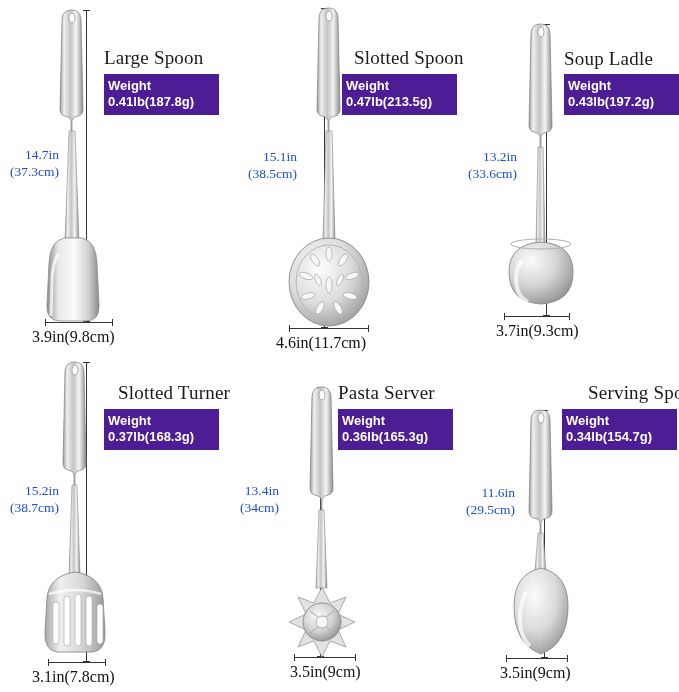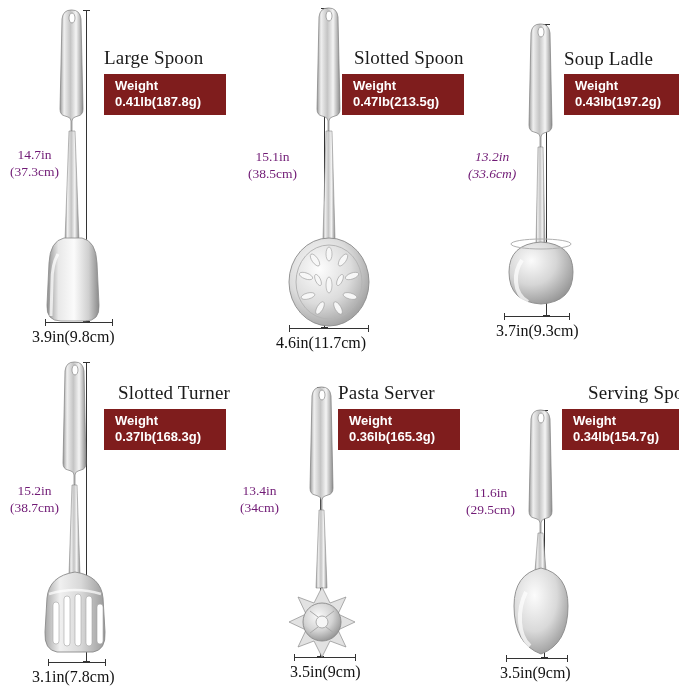--- a/index.html
+++ b/index.html
@@ -26,40 +26,40 @@
   .title {
     position: absolute;
     font-family: "Liberation Serif", serif;
     font-size: 19px;
     color: #1a1a1a;
     white-space: nowrap;
     letter-spacing: .2px;
   }
   .weight-box {
     position: absolute;
-    background: #7f1d1d;
+    background: #4c1d95;
     color: #ffffff;
-    padding: 4px 7px 5px 11px;
+    padding: 4px 7px 5px 4px;
     font-family: "Liberation Sans", sans-serif;
     font-size: 13px;
     font-weight: bold;
     line-height: 16px;
     white-space: nowrap;
   }
   .weight-box .wl {
     display: block;
   }
   .height-label {
     position: absolute;
     font-family: "Liberation Serif", serif;
     font-size: 13.5px;
     line-height: 17px;
-    color: #701a75;
+    color: #1d4ed8;
     white-space: nowrap;
-    text-align: center;
+    text-align: right;
   }
   .width-label {
     position: absolute;
     font-family: "Liberation Serif", serif;
     font-size: 16px;
     color: #111;
     white-space: nowrap;
   }
   
   .vline {
@@ -196,21 +196,21 @@
     </div>
   </div>
 
   <div class="cell">
     <div class="title" style="left:564px; top:48px;">Soup Ladle</div>
     <div class="weight-box" style="left:564px; top:74px; width:104px;">
       <span class="wl">Weight</span>
       <span class="wl">0.43lb(197.2g)</span>
     </div>
     <div class="vline" style="left:546px; top:24px; height:292px;"></div>
-    <div class="height-label" style="left:468px; top:148px;font-style:italic;">
+    <div class="height-label" style="left:468px; top:148px;">
       <span>13.2in</span><br>
       <span>(33.6cm)</span>
     </div>
     <div class="hline" style="left:504px; top:316px; width:66px;"></div>
     <div class="width-label" style="left:496px; top:322px;">3.7in(9.3cm)</div>
 
     <div class="util" style="left:504px; top:20px;">
       <svg width="80" height="302" viewBox="0 0 80 302">
         <defs>
           <linearGradient id="g-h3" x1="0" y1="0" x2="1" y2="0">

